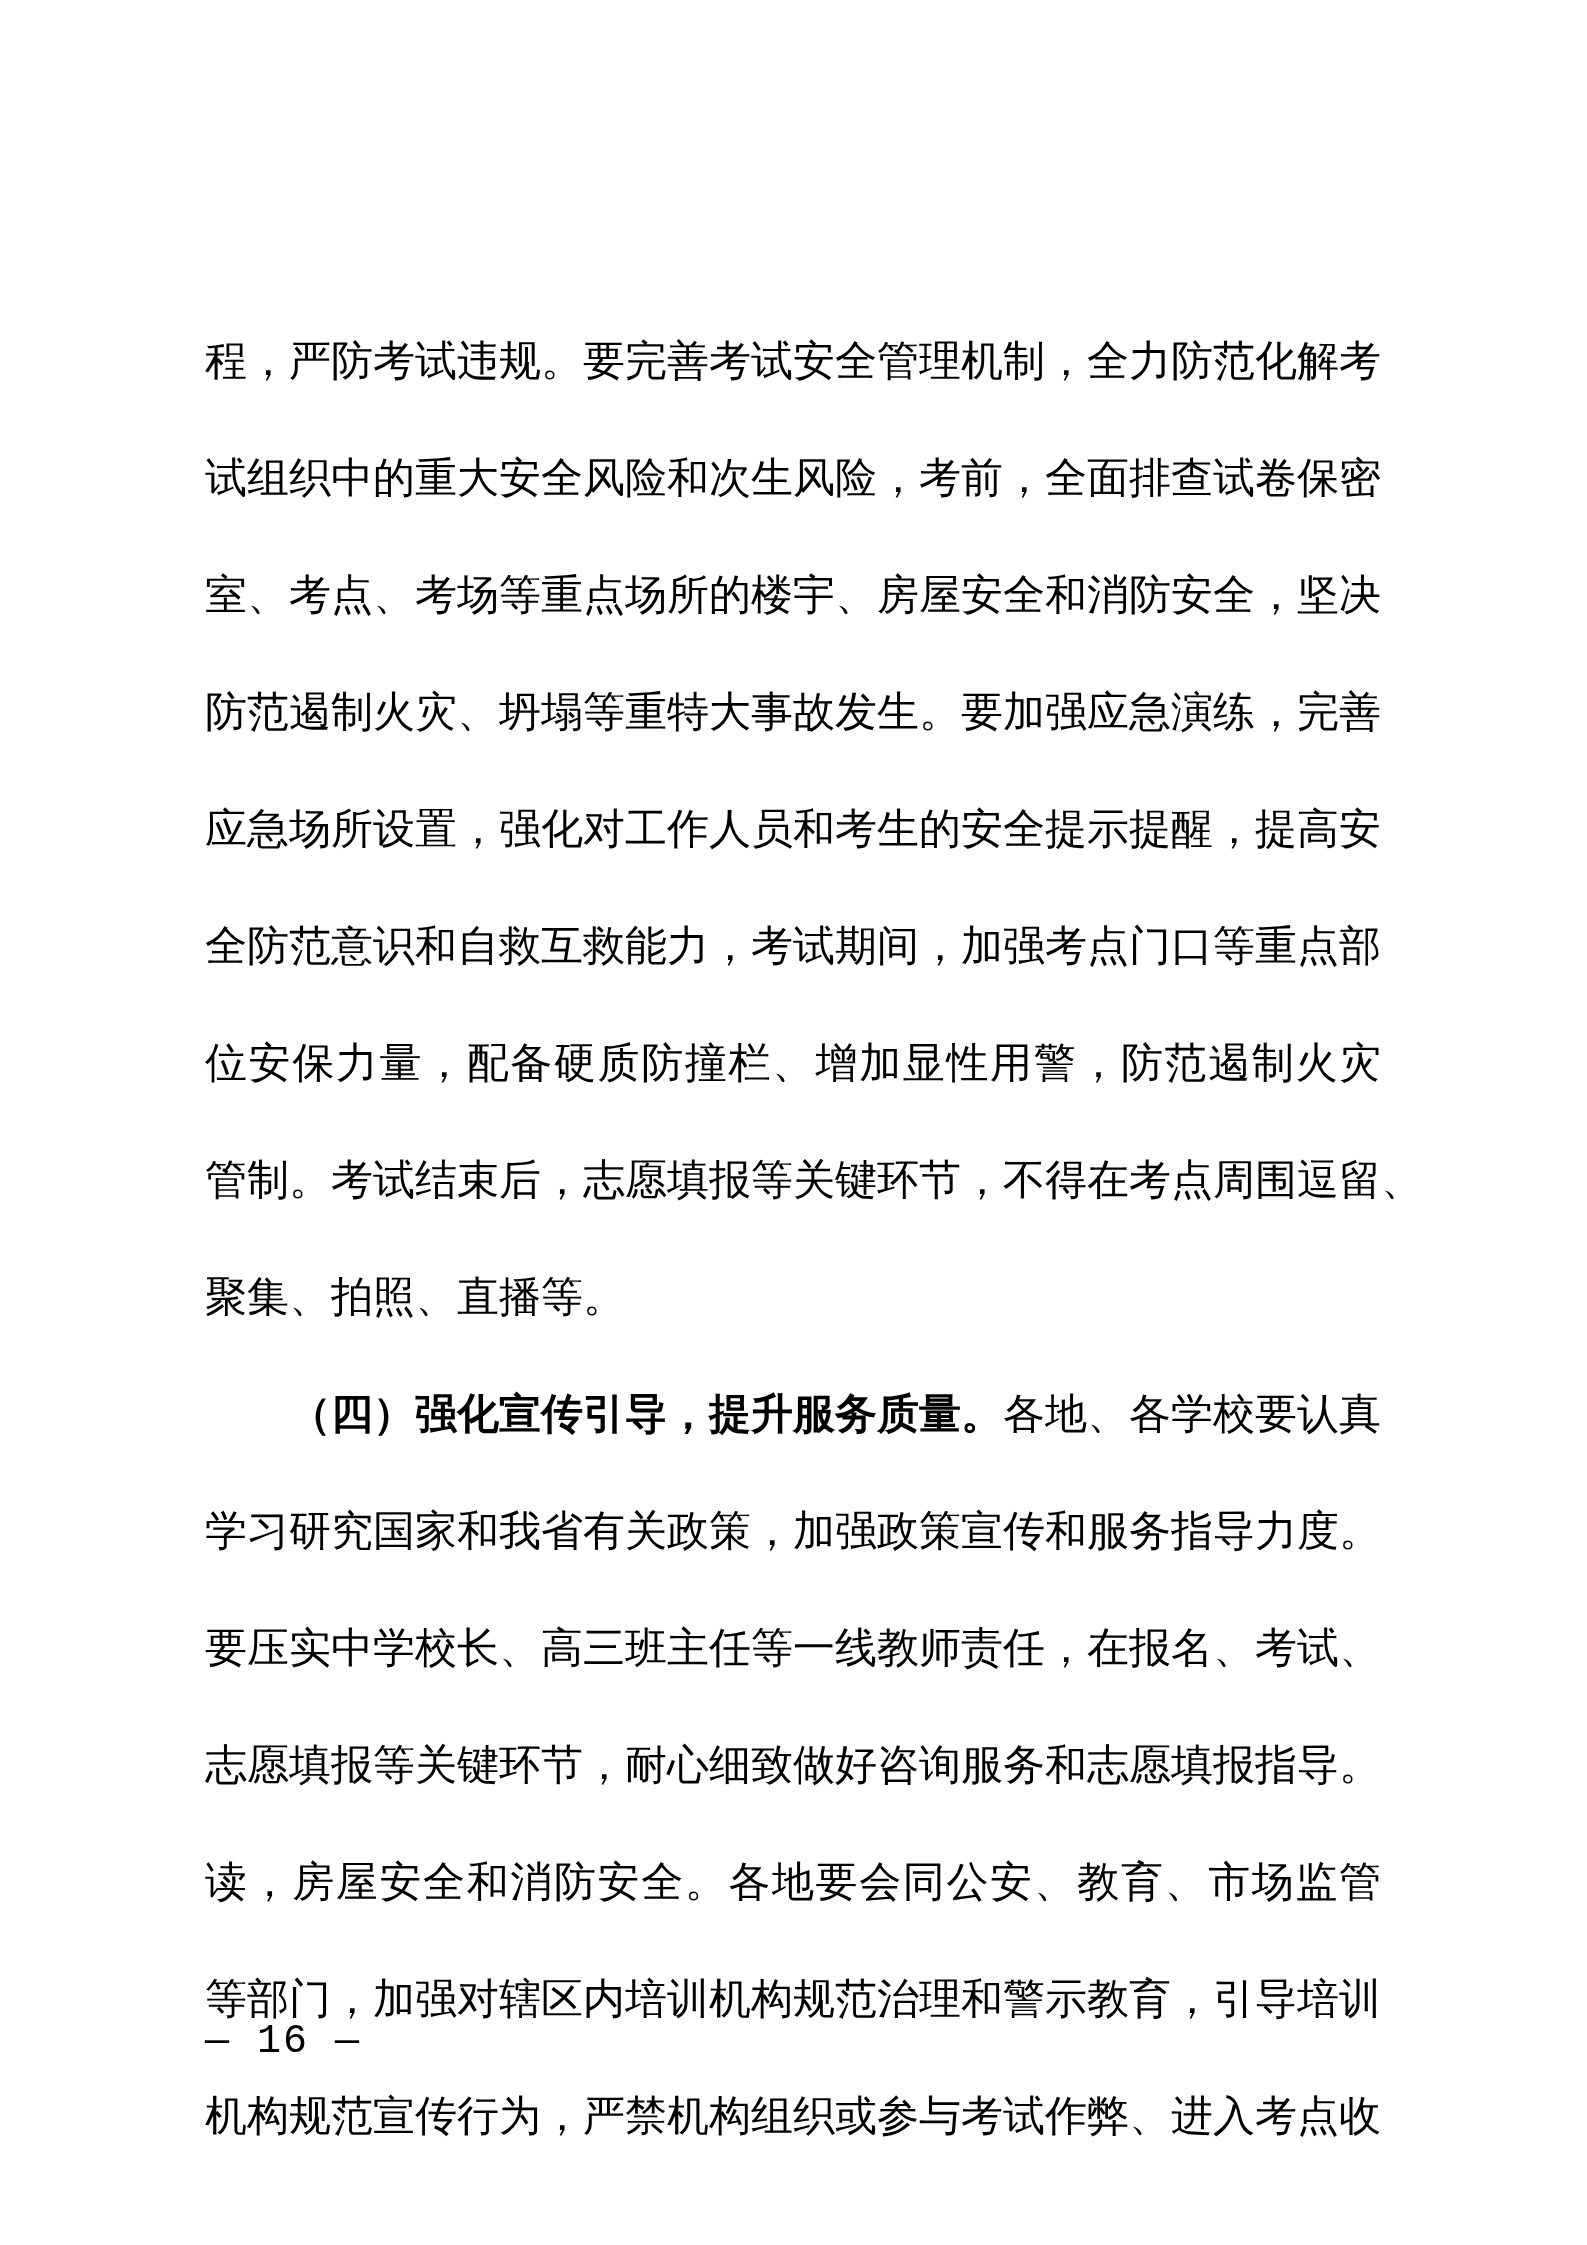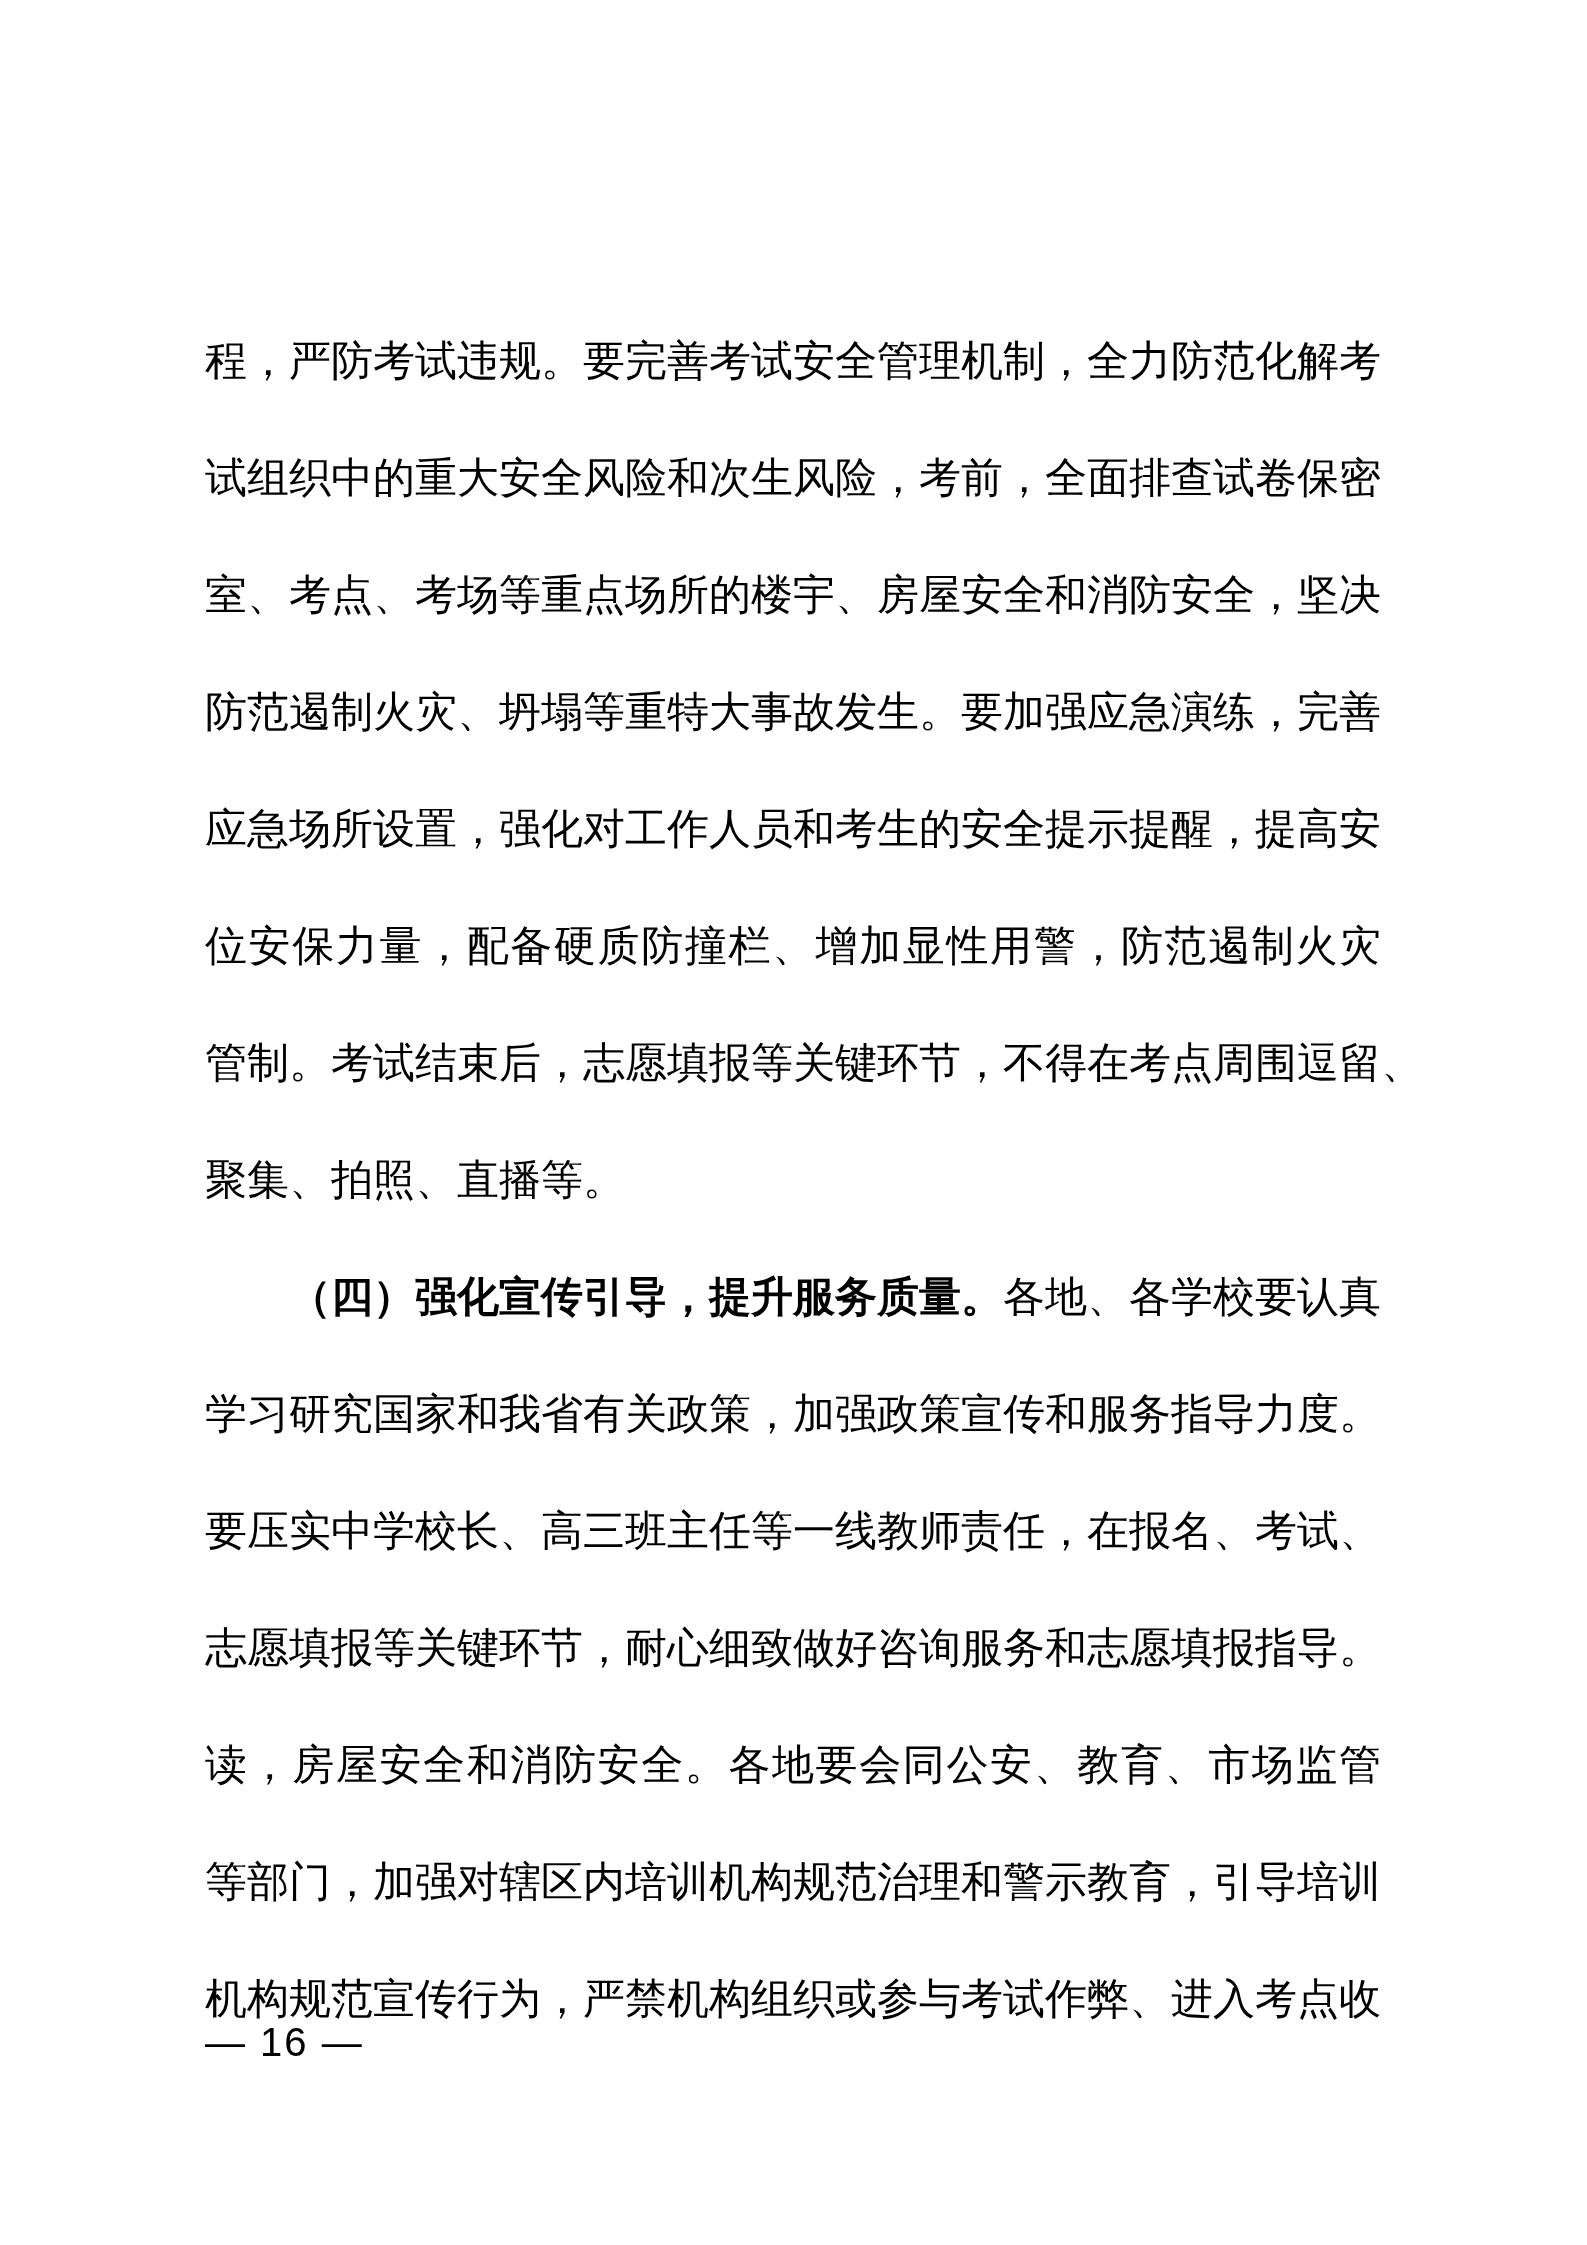--- a/index.html
+++ b/index.html
@@ -44,36 +44,37 @@
   .heading {
     font-weight: bold;
   }
   .page-number {
     position: absolute;
     left: 205px;
     top: 2022px;
     font-size: 40px;
     line-height: 1;
     letter-spacing: 2px;
-    font-family: Liberation Sans, sans-serif;
+    font-family: Liberation Mono, monospace;
     color: #000000;
   }
 </style>
 </head>
 <body>
 
 <div class="page">
 
   <main class="text-block">
 
     <p class="line">程，严防考试违规。要完善考试安全管理机制，全力防范化解考</p>
     <p class="line">试组织中的重大安全风险和次生风险，考前，全面排查试卷保密</p>
     <p class="line">室、考点、考场等重点场所的楼宇、房屋安全和消防安全，坚决</p>
     <p class="line">防范遏制火灾、坍塌等重特大事故发生。要加强应急演练，完善</p>
     <p class="line">应急场所设置，强化对工作人员和考生的安全提示提醒，提高安</p>
+    <p class="line">全防范意识和自救互救能力，考试期间，加强考点门口等重点部</p>
     <p class="line">位安保力量，配备硬质防撞栏、增加显性用警，防范遏制火灾</p>
     <p class="line">管制。考试结束后，志愿填报等关键环节，不得在考点周围逗留、</p>
     <p class="line short">聚集、拍照、直播等。</p>
 
     <p class="line indent"><span class="heading">（四）强化宣传引导，提升服务质量。</span><span>各地、各学校要认真</span></p>
 
     <p class="line">学习研究国家和我省有关政策，加强政策宣传和服务指导力度。</p>
     <p class="line">要压实中学校长、高三班主任等一线教师责任，在报名、考试、</p>
     <p class="line">志愿填报等关键环节，耐心细致做好咨询服务和志愿填报指导。</p>
     <p class="line">读，房屋安全和消防安全。各地要会同公安、教育、市场监管</p>

